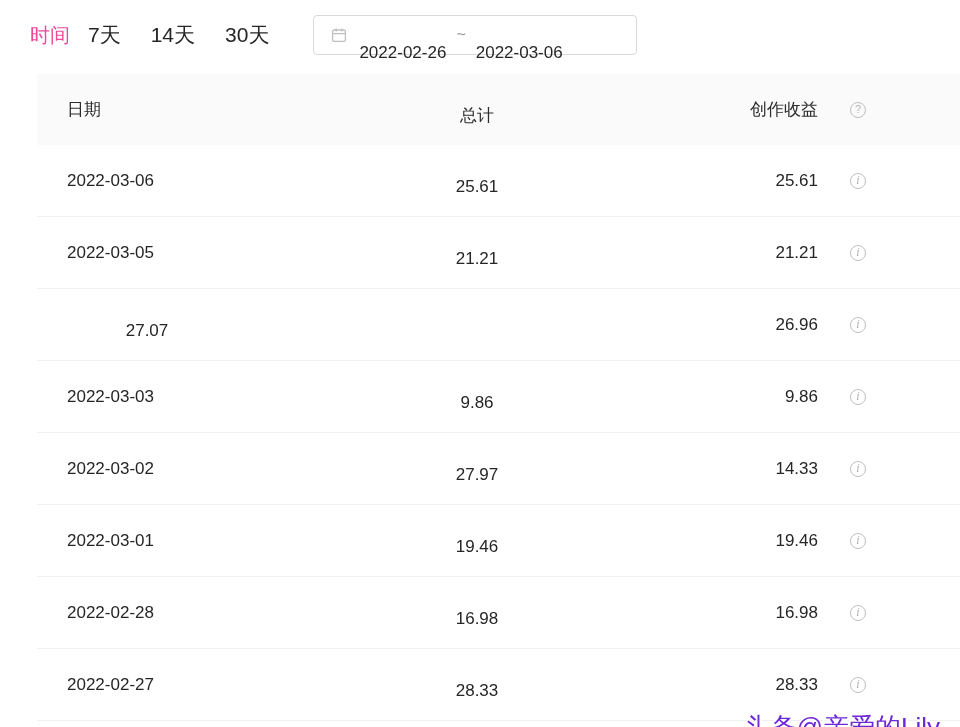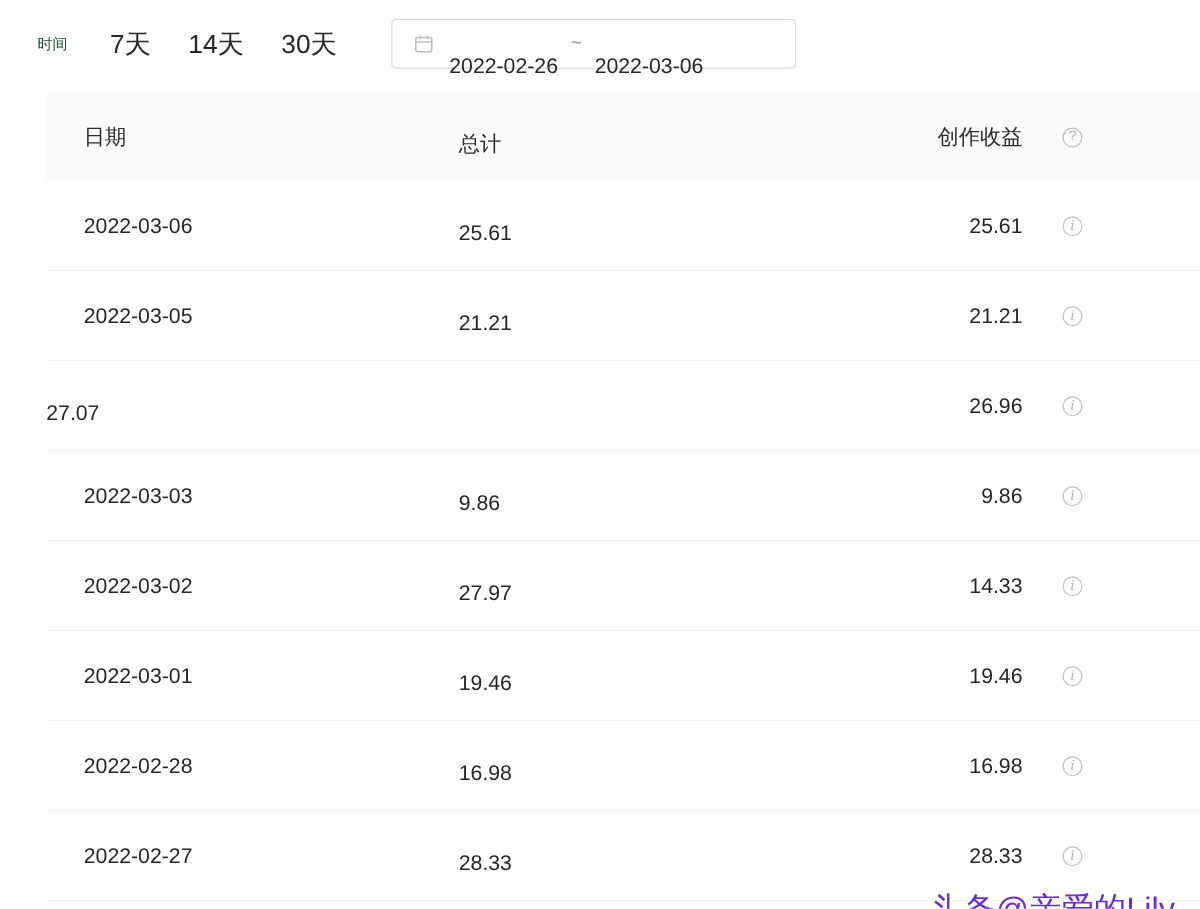--- a/index.html
+++ b/index.html
@@ -13,23 +13,23 @@
   }
 
   
   .filter-bar {
     display: flex;
     align-items: center;
     padding: 14px 0 0 30px;
     height: 56px;
   }
   .filter-label {
-    color: #14532d;
-    font-size: 12px;
-    margin-right: 34px;
+    color: #ec4899;
+    font-size: 20px;
+    margin-right: 18px;
   }
   .quick-range {
     font-size: 21px;
     color: #262626;
     margin-right: 30px;
     cursor: pointer;
     background: none;
     border: none;
     font-family: inherit;
   }
@@ -64,21 +64,21 @@
   }
   .row {
     display: flex;
     align-items: center;
     height: 72px;
     border-bottom: 1px solid #f0f0f0;
     font-size: 17px;
     background: #fff;
   }
   .col-date  { width: 330px; padding-left: 30px; text-align: left; }
-  .col-total { width: 220px; text-align: left; margin-top: 12px; }
+  .col-total { width: 220px; text-align: center; margin-top: 12px; }
   .col-income {
     flex: 1;
     display: flex;
     align-items: center;
     justify-content: flex-end;
     padding-right: 94px;
     text-align: right;
     gap: 25px;
   }
   .circle-icon {

